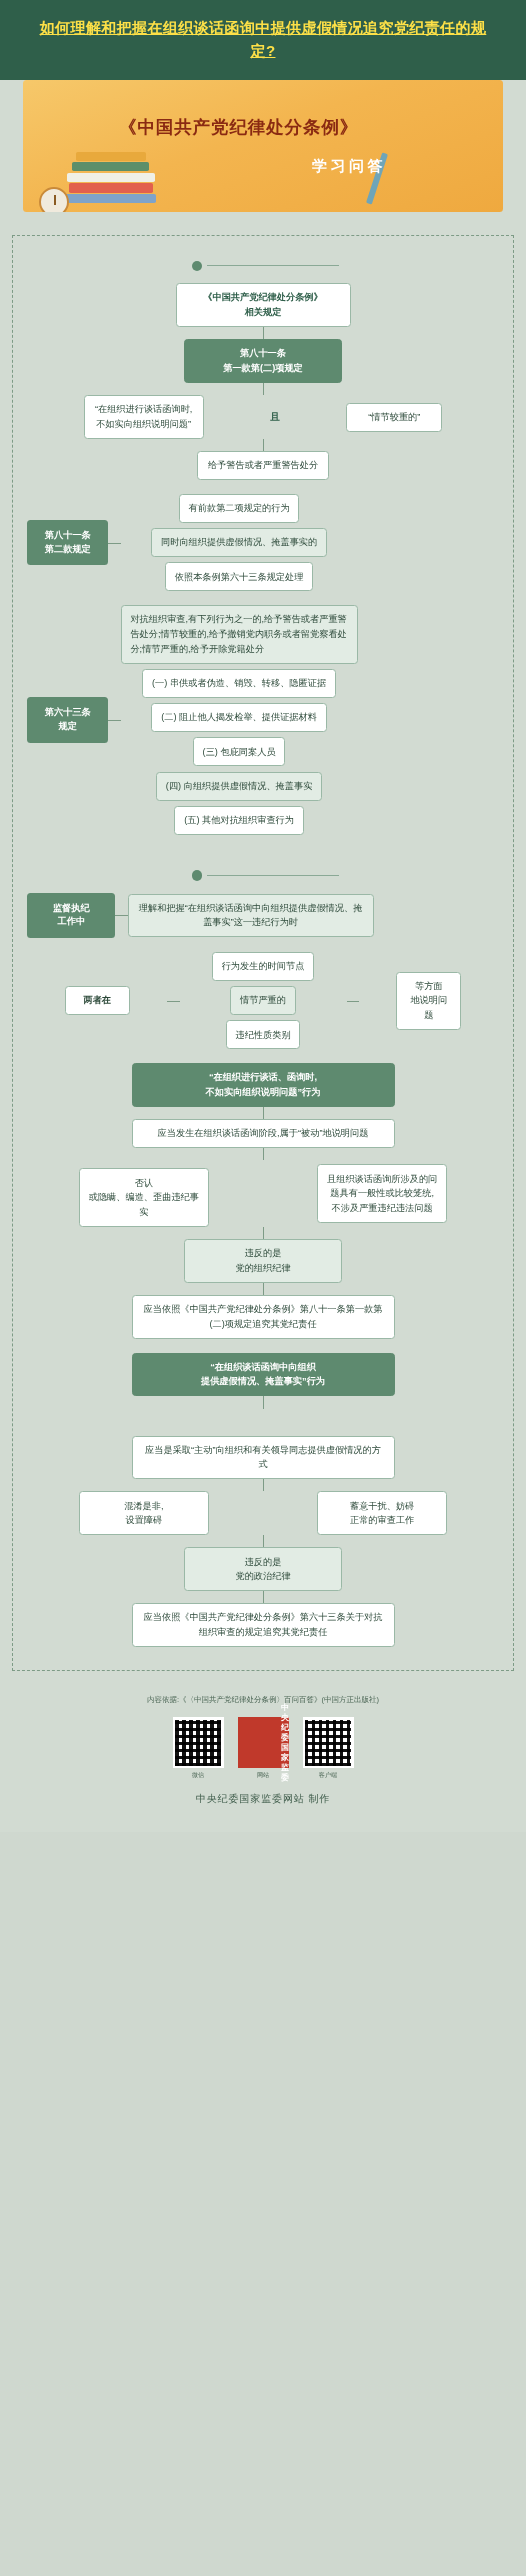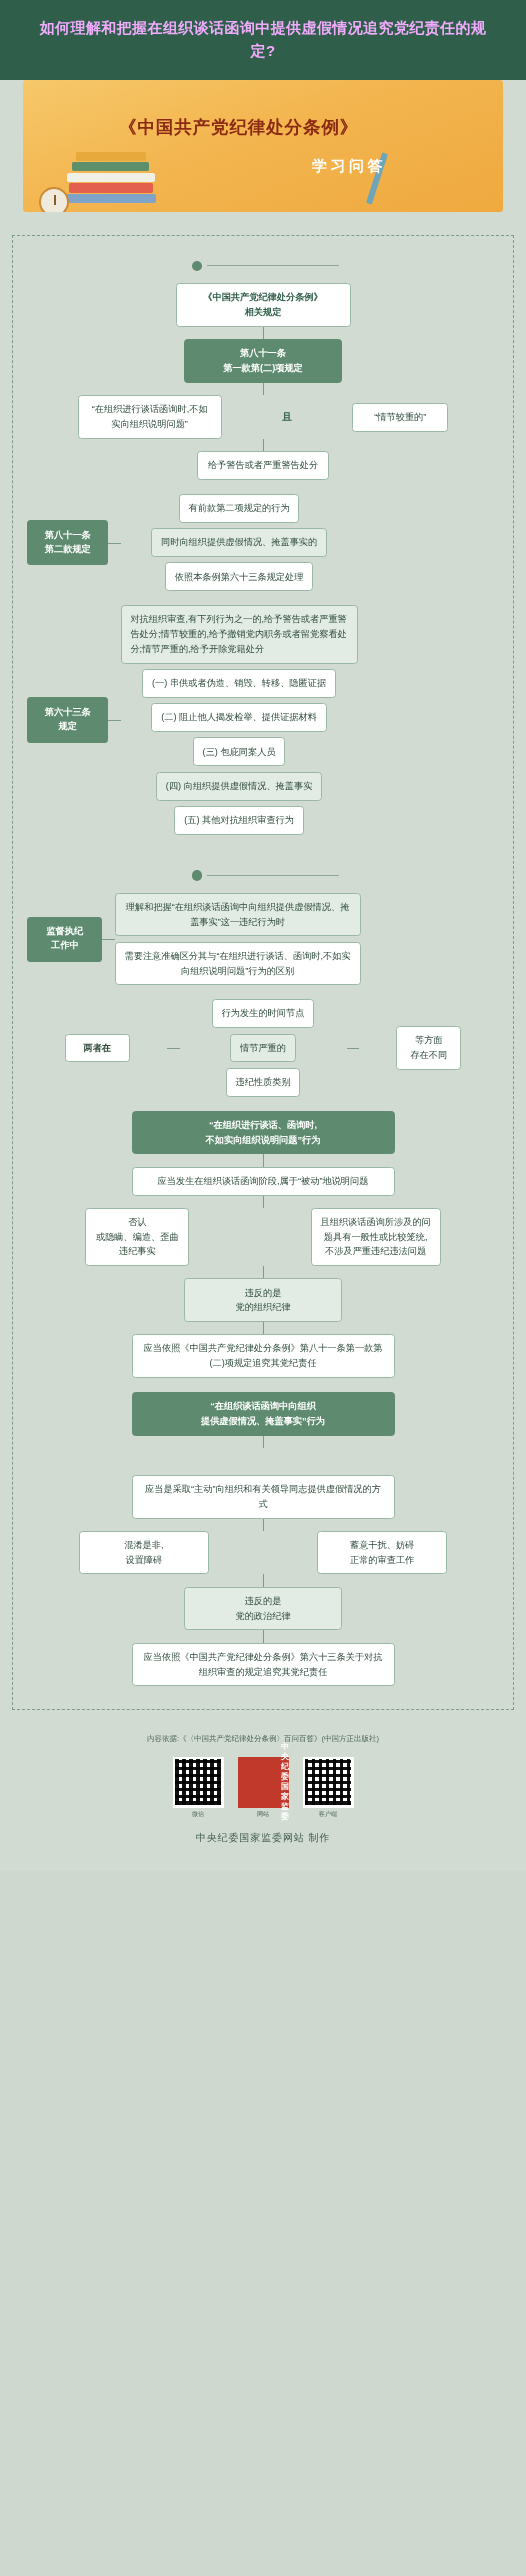--- a/index.html
+++ b/index.html
@@ -8,27 +8,28 @@
     width:526px;
     font-family:"Liberation Sans", sans-serif;
     background:#cfd8cf;
     color:#2d4a3a;
   }
   .page { width:526px; position:relative; background:#d2dbd2; padding-bottom:26px; }
 
   
   .header-title {
     background:#2f5f4a;
-    color:#f0abfc;
+    color:#fde047;
     text-align:center;
     font-size:15px;
     font-weight:bold;
     line-height:1.55;
     padding:16px 39px 17.5px 39px;
     letter-spacing:0.4px;
+    text-decoration:underline;
   }
   .hero {
     margin:0 23px;
     height:132px;
     border-radius:3.5px;
     background:linear-gradient(160deg,#f6c86a 0%,#f3b54f 45%,#efa93f 100%);
     position:relative;
     overflow:hidden;
   }
   .hero-inner { position:absolute; inset:0; }
@@ -180,21 +181,21 @@
     <div class="v"></div>
 
     <div class="node green" style="width:158px;">
       <div>第八十一条</div>
       <div>第一款第(二)项规定</div>
     </div>
 
     <div class="v"></div>
 
     <div class="three-col">
-      <div class="node" style="width:144px;">“在组织进行谈话函询时,不如实向组织说明问题”</div>
+      <div class="node" style="width:120px;">“在组织进行谈话函询时,不如实向组织说明问题”</div>
       <div class="w-and">且</div>
       <div class="node" style="width:96px;">“情节较重的”</div>
     </div>
 
     <div class="v"></div>
 
     <div class="node" style="width:132px;">给予警告或者严重警告处分</div>
 
     <div class="spacer"></div>
 
@@ -230,59 +231,58 @@
     </div>
 
     <div class="spacer-lg"></div>
 
     <div class="section-dot-row">
       <div class="dot lg"></div>
         <div class="rule"></div>
     </div>
 
     <div class="sideblock">
-      <div class="sidelabel" style="width:75px;">
+      <div class="sidelabel" style="width:88px;">
         <div>监督执纪</div>
         <div>工作中</div>
       </div>
       <div class="brace"></div>
       <div class="stack" style="width:246px;">
         <div class="node lightgreen">理解和把握“在组织谈话函询中向组织提供虚假情况、掩盖事实”这一违纪行为时</div>
-        <div class="node">需要注意准确区分其与“在组织进行谈话、函询时,不如实向组织说明问题”行为的区别</div>
       </div>
     </div>
 
     <div class="spacer"></div>
 
     <div class="sideblock">
       <div class="node bold" style="width:65px;">两者在</div>
       <div class="brace"></div>
       <div class="stack" style="width:167px;">
         <div class="node">行为发生的时间节点</div>
         <div class="node lightgreen">情节严重的</div>
         <div class="node">违纪性质类别</div>
       </div>
       <div class="brace"></div>
       <div class="node" style="width:65px;">
         <div>等方面</div>
-        <div>存在不同</div>
+        <div>地说明问题</div>
       </div>
     </div>
 
     <div class="spacer"></div>
 
     <div class="node green" style="width:263px;">
       <div>“在组织进行谈话、函询时,</div>
       <div>不如实向组织说明问题”行为</div>
     </div>
     <div class="v"></div>
     <div class="node" style="width:263px;">应当发生在组织谈话函询阶段,属于“被动”地说明问题</div>
     <div class="v"></div>
     <div class="three-col">
-      <div class="node" style="width:104px;">
+      <div class="node" style="width:130px;margin-top:8px;">
         <div>否认</div>
         <div>或隐瞒、编造、歪曲违纪事实</div>
       </div>
       <div style="width:5.3px;"></div>
       <div class="node" style="width:130px;">且组织谈话函询所涉及的问题具有一般性或比较笼统,不涉及严重违纪违法问题</div>
     </div>
     <div class="v"></div>
     <div class="node lightgreen" style="width:158px;">
       <div>违反的是</div>
       <div>党的组织纪律</div>

